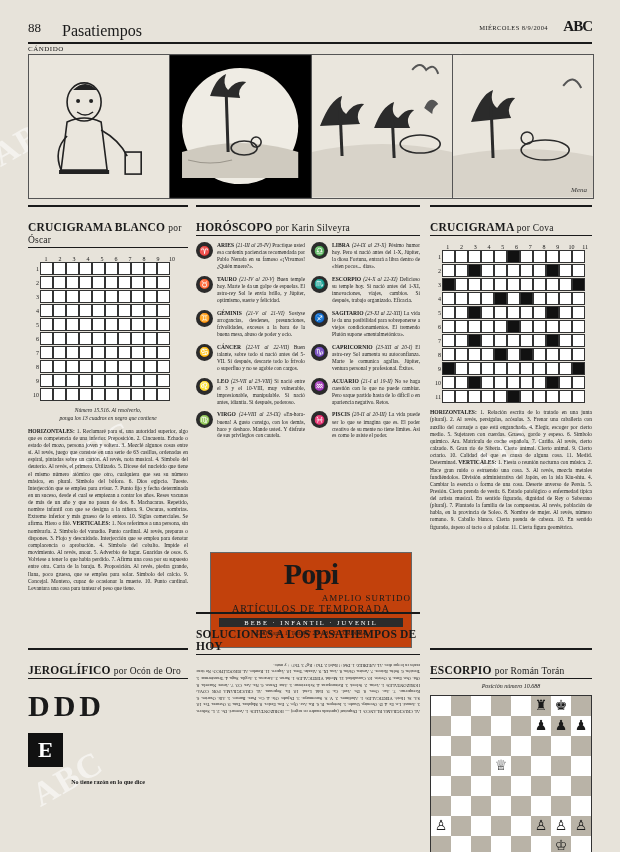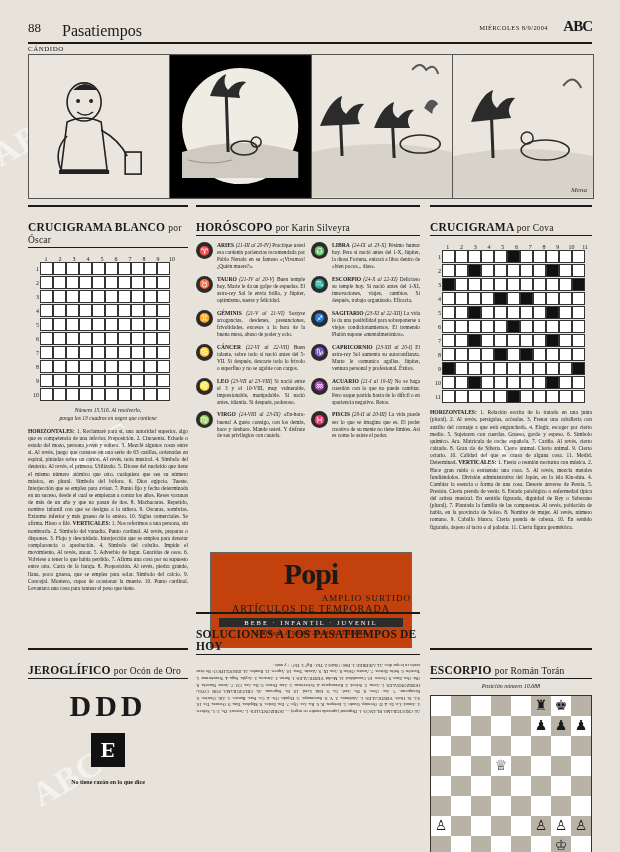--- a/index.html
+++ b/index.html
@@ -49,21 +49,21 @@
   .htxt b{font-size:5.6px;}
   
   .ad{position:absolute;left:210px;top:552px;width:200px;height:94px;background:#c2410c;border:1px solid #666;}
   .adlogo{font-family:"Liberation Serif",serif;font-weight:bold;font-size:30px;text-align:center;margin-top:4px;letter-spacing:-1px;}
   .adl1{text-align:right;font-size:9px;letter-spacing:1px;margin-top:2px;}
   .adl2{text-align:center;font-size:10px;letter-spacing:1px;}
   .adbar{margin:4px 8px 0;background:#2b2b2b;color:#fff;text-align:center;font-size:6.5px;letter-spacing:2px;padding:1px 0;}
   .adaddr{text-align:center;font-size:5.5px;margin-top:3px;}
   
   .jbox{height:150px;}
-  .jart{margin-top:10px;text-align:center;}
+  .jart{margin-top:10px;}
   .jart .ddd{font-weight:bold;font-size:30px;letter-spacing:4px;}
   .jart .blk{display:inline-block;background:#111;color:#fff;font-weight:bold;font-size:22px;padding:4px 10px;transform:scaleY(-1);margin-top:10px;}
   .jcap{text-align:center;font-size:6px;font-weight:bold;margin-top:12px;}
   
   .sol{font-size:4.4px;line-height:1.5;transform:rotate(180deg);text-align:justify;margin-top:6px;}
   
   .chess{display:grid;grid-template-columns:repeat(8,20px);grid-template-rows:repeat(8,20px);border:1px solid #333;margin:6px auto 0;width:160px;}
   .sq{display:flex;align-items:center;justify-content:center;font-size:14px;line-height:1;}
   .sq.l{background:#fff;}
   .sq.d{background:#b9b3a7;}

